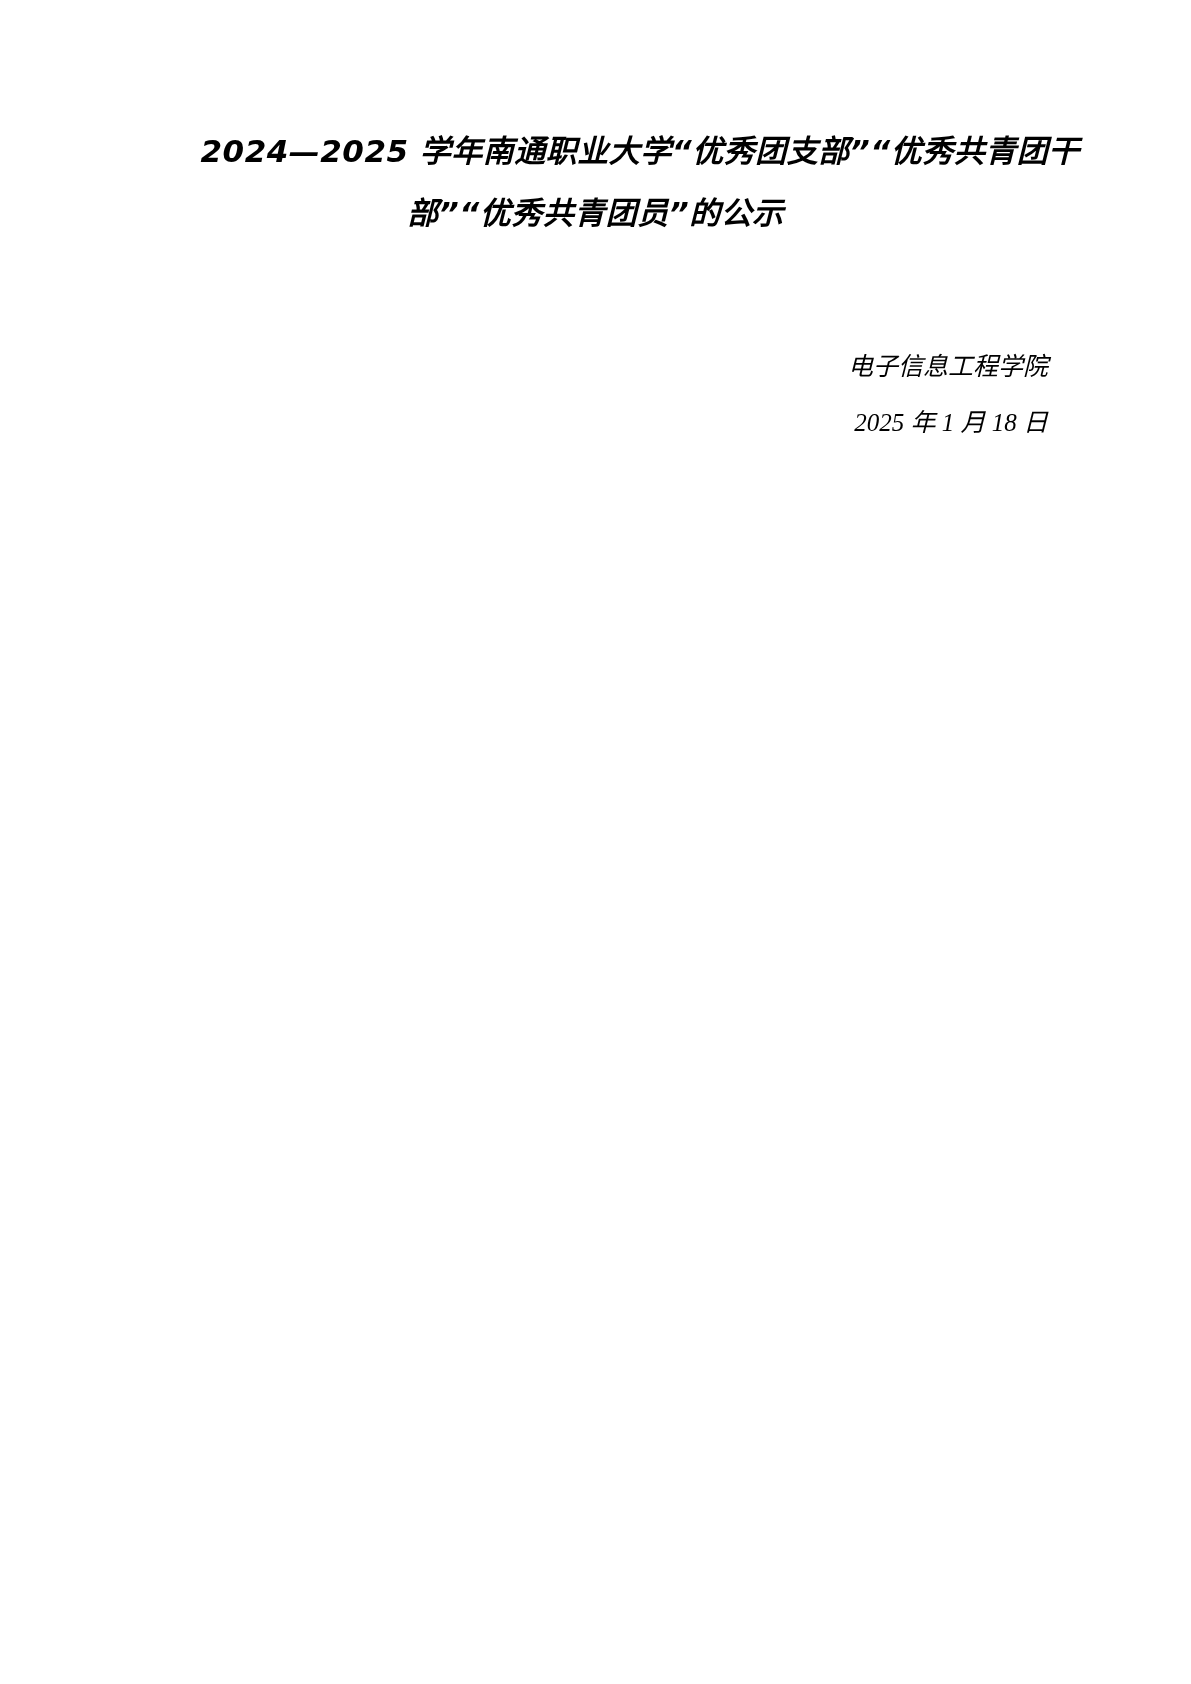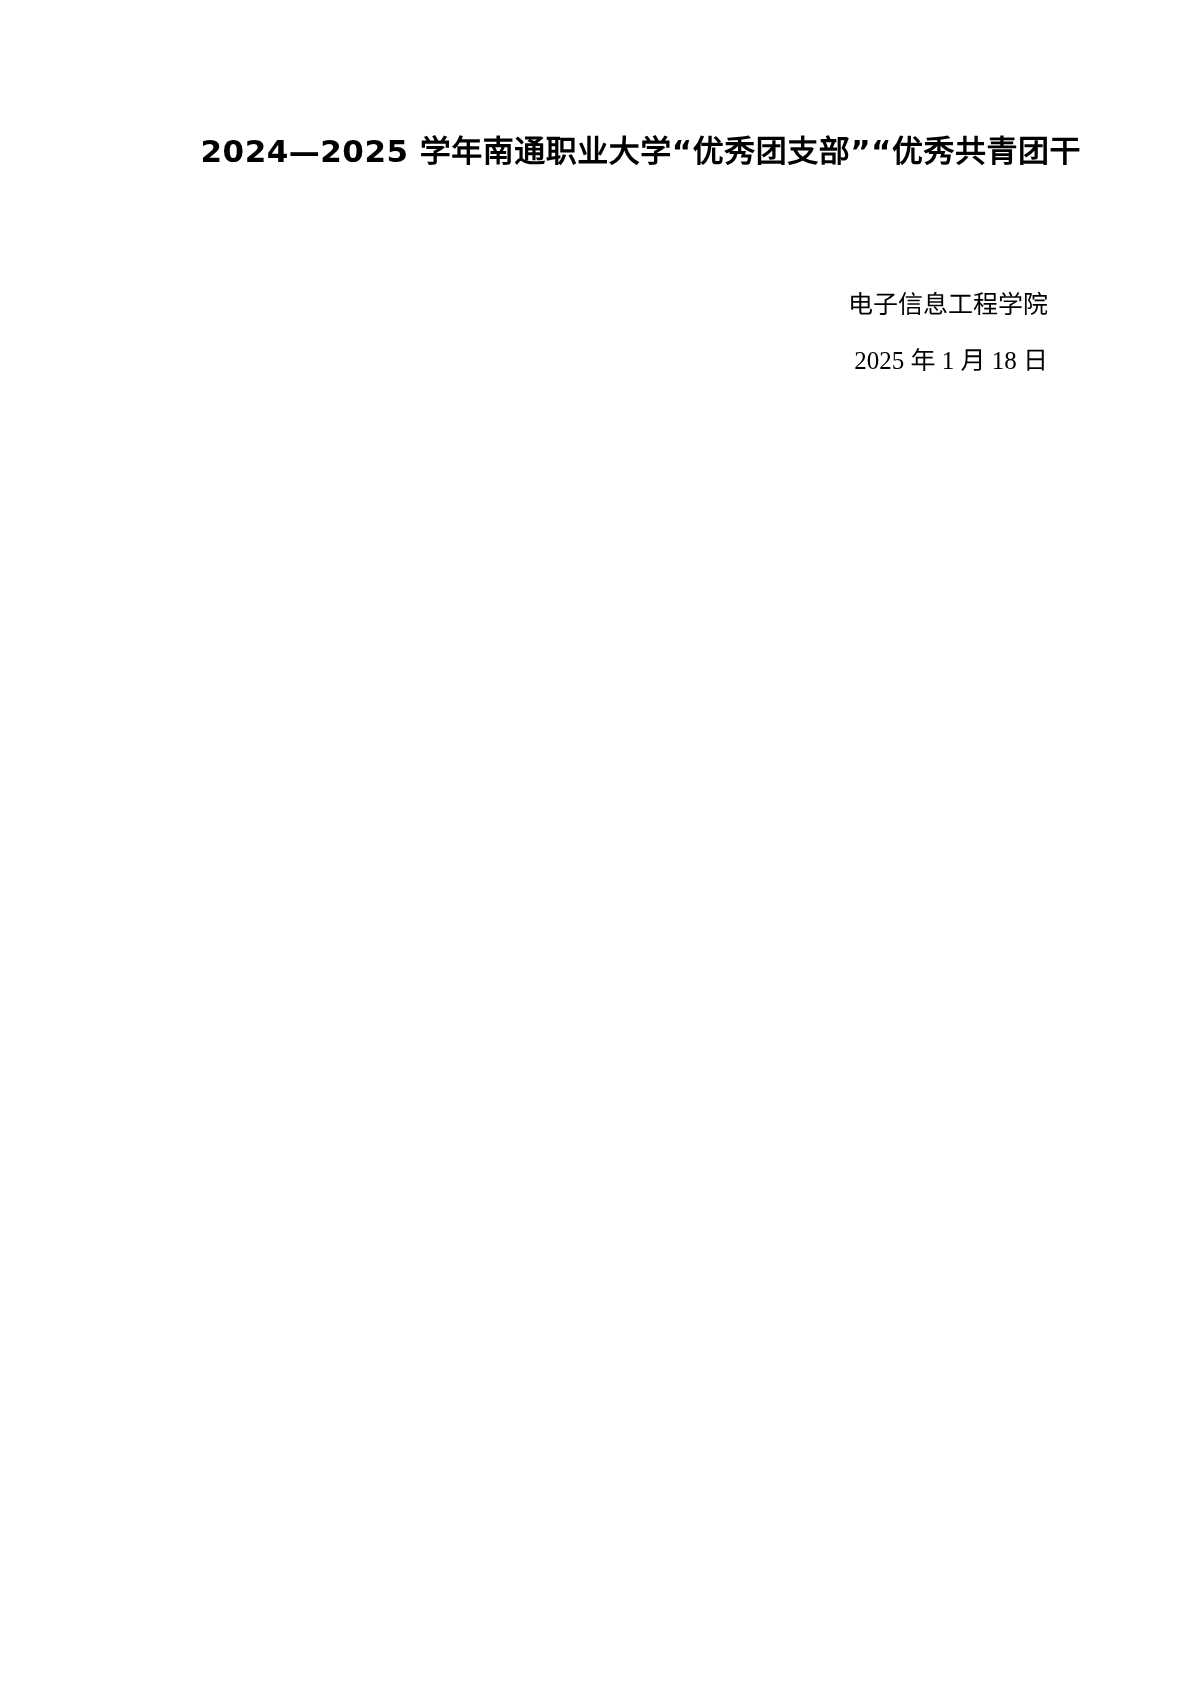--- a/index.html
+++ b/index.html
@@ -14,20 +14,21 @@
     font-family: "Liberation Serif", "DejaVu Serif", serif;
     color: #000000;
     overflow: hidden;
   }
   .page {
     position: relative;
     width: 1191px;
     height: 1684px;
     box-sizing: border-box;
     padding: 120px 135px 0 135px;
+    font-style: italic;
   }
   .doc-title {
     font-family: "DejaVu Sans", "Liberation Sans", sans-serif;
     font-weight: bold;
     font-size: 31px;
     line-height: 62px;
     text-align: center;
     margin: 0 auto;
     width: 790px;
     letter-spacing: 0.5px;
@@ -66,20 +67,21 @@
     text-align: right;
   }
 </style>
 </head>
 <body>
 
 <div class="page">
 
   <h1 class="doc-title">
     <span class="title-line first">2024—2025 学年南通职业大学“优秀团支部”“优秀共青团干</span>
+    <span class="title-line second">部”“优秀共青团员”的公示</span>
   </h1>
 
   <div class="body-block">
   </div>
 
   <div class="signature">
     <span class="sign-line">电子信息工程学院</span>
     <span class="sign-line">2025 年 1 月 18 日</span>
   </div>
 

